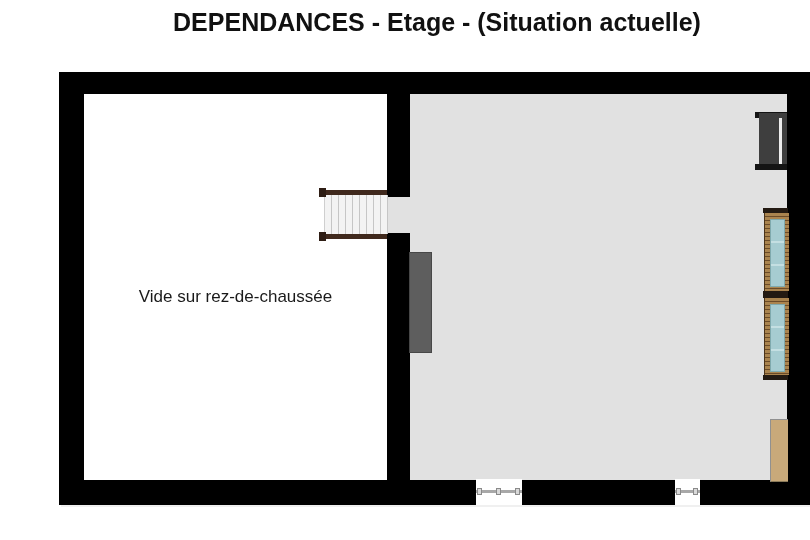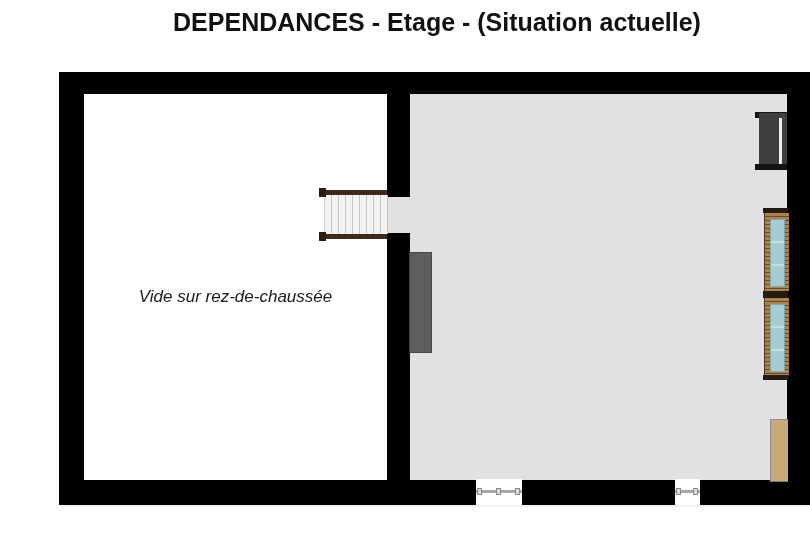--- a/index.html
+++ b/index.html
@@ -54,21 +54,20 @@
     background: #e1e1e1;
   }
   .room-label {
     position: absolute;
     font-size: 17px;
     color: #1a1a1a;
     text-align: center;
   }
   .label-left {
     left: 52px; top: 287px; width: 303px;
-    font-style: italic;
   }
   .label-right {
     left: 378px; top: 289px; width: 377px;
   }
   
   .stair-treads {
     position: absolute;
     left: 292px; top: 195px;
     width: 63px; height: 39px;
     background: repeating-linear-gradient(to right, #f3f3f3 0px, #f3f3f3 6px, #c6c6c6 6px, #c6c6c6 7px);

